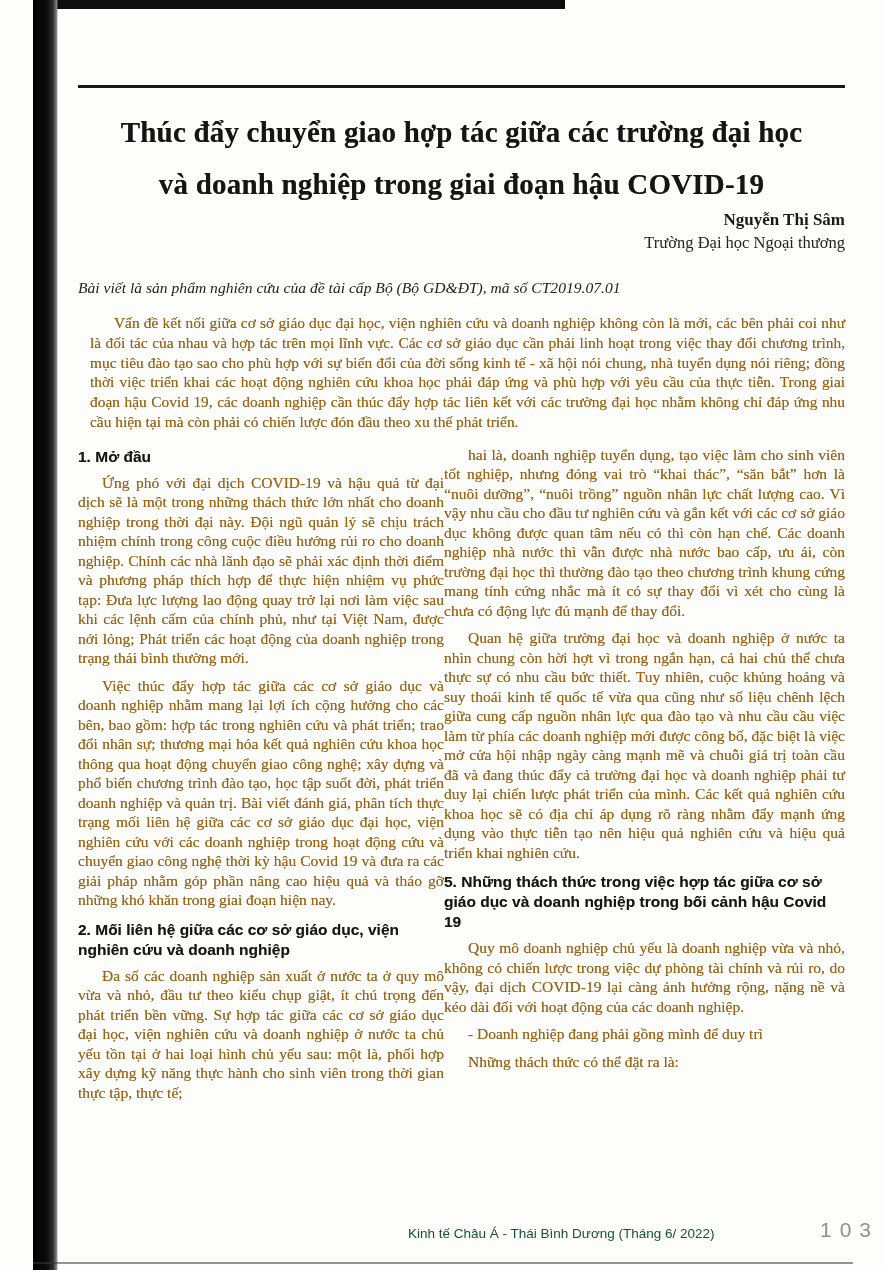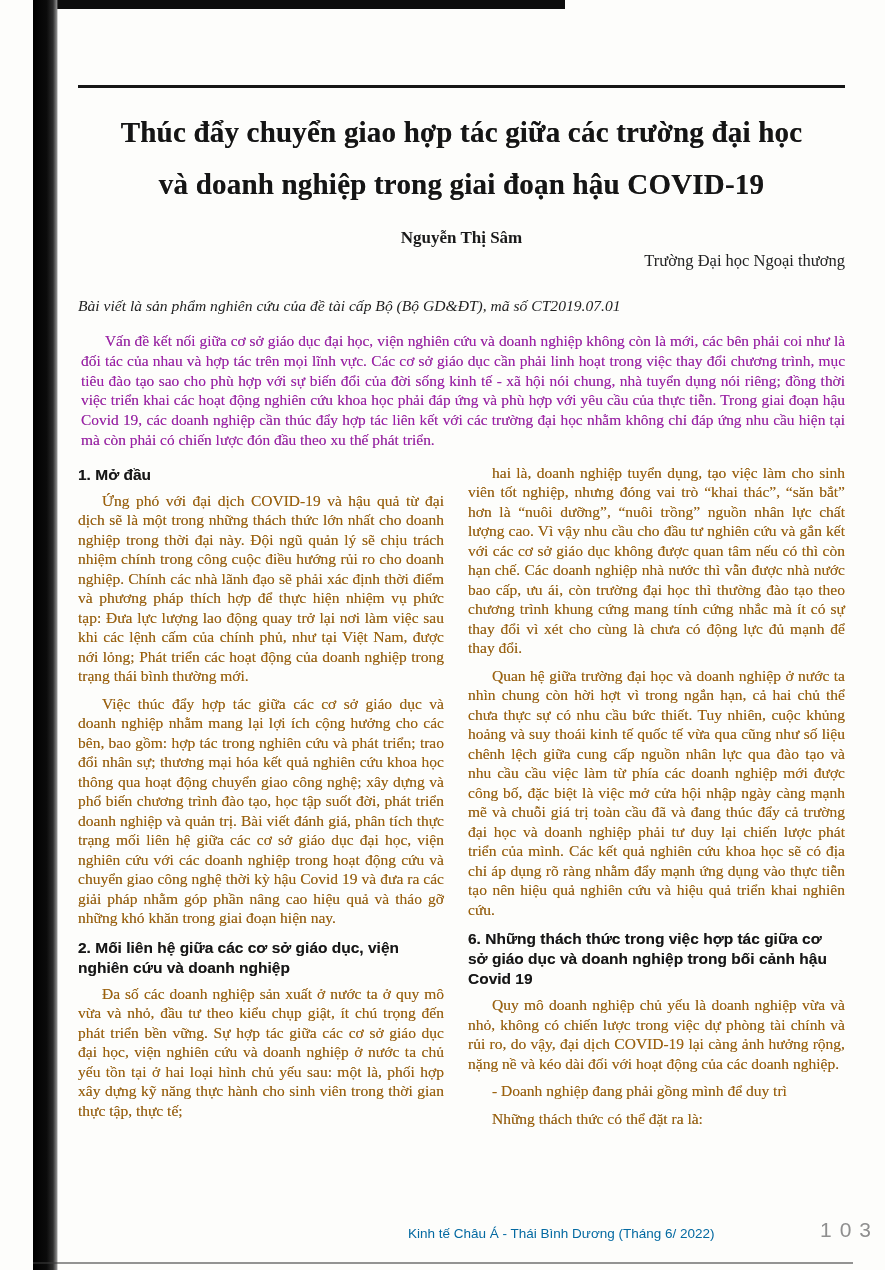--- a/index.html
+++ b/index.html
@@ -46,51 +46,50 @@
     text-align: center;
   }
   .title-line {
     font-size: 29px; font-weight: bold;
     line-height: 52px;
     color: #151515;
     letter-spacing: 0.2px;
     text-shadow: 0 0 0.4px rgba(0,0,0,0.55);
   }
   .author {
-    margin-top: 18px;
-    text-align: center;
+    margin-top: 0;
+    text-align: right;
     font-size: 17px; font-weight: bold;
     color: #1a1a1a;
   }
   .affiliation {
     margin-top: 3px;
     text-align: right;
     font-size: 16.5px;
     color: #222;
   }
   .funding-note {
     margin-top: 26px;
     text-align: left;
     font-style: italic;
     font-size: 15.6px;
     color: #222;
   }
   .abstract {
-    margin: 16px 0 0 3px;
+    margin: 16px 0 0 12px;
     text-align: justify;
     text-indent: 24px;
     font-size: 15.4px;
     line-height: 19.8px;
-    color: #a21caf;
+    color: #a16207;
     text-shadow: 0 0 0.3px rgba(0,0,0,0.4);
     font-family: Liberation Serif, serif;
   }
   .columns {
     display: flex;
-    gap: 24px;
     margin-top: 13px;
   }
   .col-left { width: 366px; flex: 0 0 366px; }
   .col-right { flex: 1; }
   .sec {
     font-family: "Liberation Sans", sans-serif;
     font-size: 15.5px; font-weight: bold;
     line-height: 20px;
     color: #161616;
     margin: 10px 0 6px 0;
@@ -104,21 +103,21 @@
     font-size: 15.5px;
     line-height: 19.5px;
     color: #a16207;
     text-shadow: 0 0 0.3px rgba(0,0,0,0.4);
   }
   .footer-journal {
     position: absolute;
     left: 408px; top: 1226px;
     font-family: "Liberation Sans", sans-serif;
     font-size: 13.5px;
-    color: #0369a1;
+    color: #14532d;
   }
   .footer-page-number {
     position: absolute;
     left: 820px; top: 1218px;
     font-family: "Liberation Sans", sans-serif;
     font-size: 21px;
     letter-spacing: 8px;
     color: #8f8f8f;
   }
 </style>
@@ -153,21 +152,21 @@
         <h2 class="sec">1. Mở đầu</h2>
         <p class="body">Ứng phó với đại dịch COVID-19 và hậu quả từ đại dịch sẽ là một trong những thách thức lớn nhất cho doanh nghiệp trong thời đại này. Đội ngũ quản lý sẽ chịu trách nhiệm chính trong công cuộc điều hướng rủi ro cho doanh nghiệp. Chính các nhà lãnh đạo sẽ phải xác định thời điểm và phương pháp thích hợp để thực hiện nhiệm vụ phức tạp: Đưa lực lượng lao động quay trở lại nơi làm việc sau khi các lệnh cấm của chính phủ, như tại Việt Nam, được nới lỏng; Phát triển các hoạt động của doanh nghiệp trong trạng thái bình thường mới.</p>
         <p class="body">Việc thúc đẩy hợp tác giữa các cơ sở giáo dục và doanh nghiệp nhằm mang lại lợi ích cộng hưởng cho các bên, bao gồm: hợp tác trong nghiên cứu và phát triển; trao đổi nhân sự; thương mại hóa kết quả nghiên cứu khoa học thông qua hoạt động chuyển giao công nghệ; xây dựng và phổ biến chương trình đào tạo, học tập suốt đời, phát triển doanh nghiệp và quản trị.  Bài viết đánh giá, phân tích thực trạng mối liên hệ giữa các cơ sở giáo dục đại học, viện nghiên cứu với các doanh nghiệp trong hoạt động cứu và chuyển giao công nghệ thời kỳ hậu Covid 19 và đưa ra các giải pháp nhằm góp phần nâng cao hiệu quả và tháo gỡ những khó khăn trong giai đoạn hiện nay.</p>
         <h2 class="sec">2. Mối liên hệ giữa các cơ sở giáo dục, viện nghiên cứu và doanh nghiệp</h2>
         <p class="body">Đa số các doanh nghiệp sản xuất ở nước ta ở quy mô vừa và nhỏ, đầu tư theo kiểu chụp giật, ít chú trọng đến phát triển bền vững. Sự hợp tác giữa các cơ sở giáo dục đại học, viện nghiên cứu và doanh nghiệp ở nước ta chủ yếu tồn tại ở hai loại hình chủ yếu sau: một là, phối hợp xây dựng kỹ năng thực hành cho sinh viên trong thời gian thực tập, thực tế;</p>
       </div>
 
       <div class="col-right">
         <p class="body">hai là, doanh nghiệp tuyển dụng, tạo việc làm cho sinh viên tốt nghiệp, nhưng đóng vai trò “khai thác”, “săn bắt” hơn là “nuôi dưỡng”, “nuôi trồng” nguồn nhân lực chất lượng cao. Vì vậy nhu cầu cho đầu tư nghiên cứu và gắn kết với các cơ sở giáo dục không được quan tâm nếu có thì còn hạn chế. Các doanh nghiệp nhà nước thì vẫn được nhà nước bao cấp, ưu ái, còn trường đại học thì thường đào tạo theo chương trình khung cứng mang tính cứng nhắc mà ít có sự thay đổi vì xét cho cùng là chưa có động lực đủ mạnh để thay đổi.</p>
         <p class="body">Quan hệ giữa trường đại học và doanh nghiệp ở nước ta nhìn chung còn hời hợt vì trong ngắn hạn, cả hai chủ thể chưa thực sự có nhu cầu bức thiết. Tuy nhiên, cuộc khủng hoảng và suy thoái kinh tế quốc tế vừa qua cũng như số liệu chênh lệch giữa cung cấp nguồn nhân lực qua đào tạo và nhu cầu cầu việc làm từ phía các doanh nghiệp mới được công bố, đặc biệt là việc mở cửa hội nhập ngày càng mạnh mẽ và chuỗi giá trị toàn cầu đã và đang thúc đẩy cả trường đại học và doanh nghiệp phải tư duy lại chiến lược phát triển của mình. Các kết quả nghiên cứu khoa học sẽ có địa chỉ áp dụng rõ ràng nhằm đẩy mạnh ứng dụng vào thực tiễn tạo nên hiệu quả nghiên cứu và hiệu quả triển khai nghiên cứu.</p>
-        <h2 class="sec">6. Những thách thức trong việc hợp tác giữa cơ sở giáo dục và doanh nghiệp trong bối cảnh hậu Covid 19</h2>
+        <h2 class="sec">5. Những thách thức trong việc hợp tác giữa cơ sở giáo dục và doanh nghiệp trong bối cảnh hậu Covid 19</h2>
         <p class="body">Quy mô doanh nghiệp chủ yếu là doanh nghiệp vừa và nhỏ, không có chiến lược trong việc dự phòng tài chính và rủi ro, do vậy, đại dịch COVID-19 lại càng ảnh hưởng rộng, nặng nề và kéo dài đối với hoạt động của các doanh nghiệp.</p>
         <p class="body">- Doanh nghiệp đang phải gồng mình để duy trì</p>
         <p class="body">Những thách thức có thể đặt ra là:</p>
       </div>
 
     </div>
   </div>
 
   <div class="footer-journal">Kinh tế Châu Á - Thái Bình Dương  (Tháng 6/ 2022)</div>
   <div class="footer-page-number">103</div>

